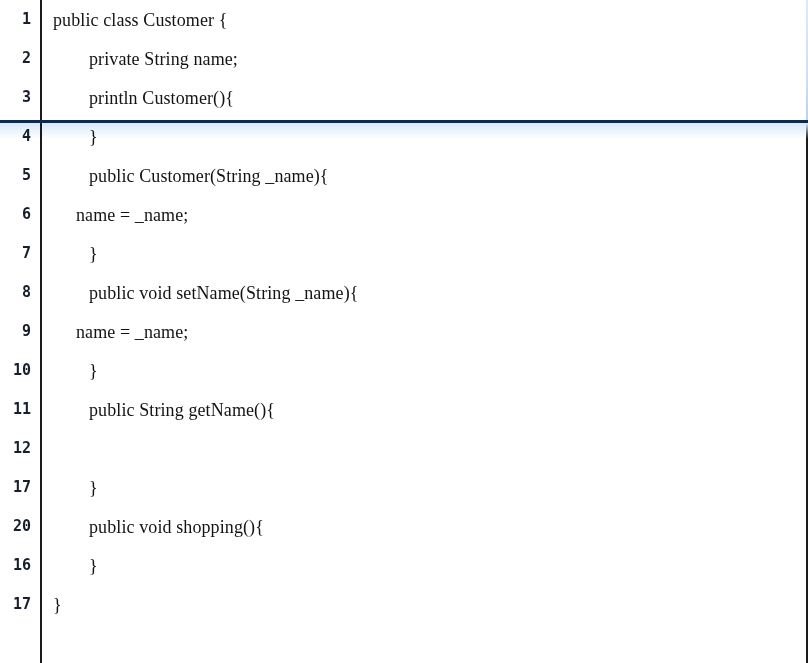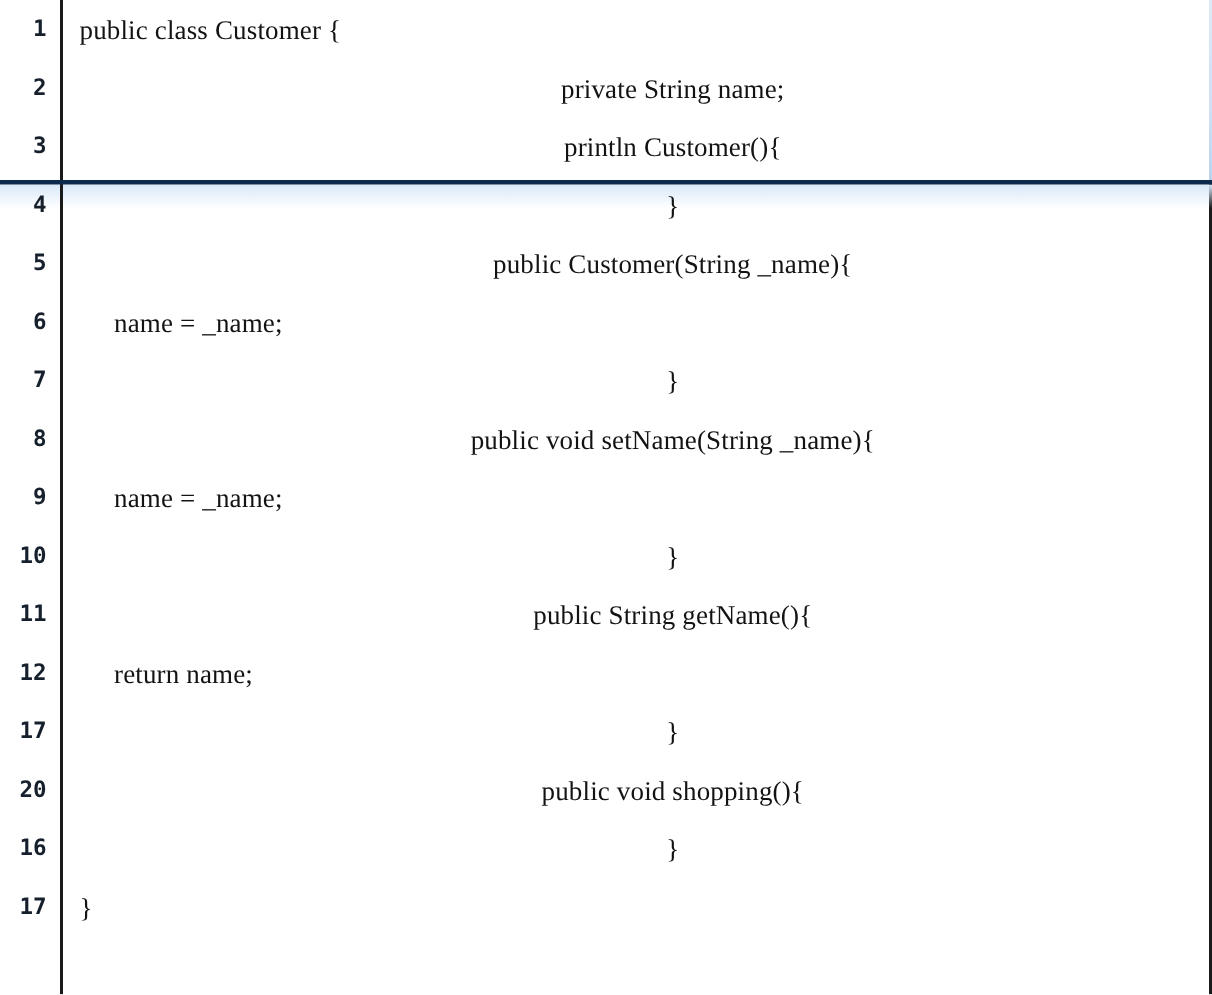--- a/index.html
+++ b/index.html
@@ -102,21 +102,21 @@
     padding-left: 13px;
     font-family: "Liberation Serif", "DejaVu Serif", serif;
     font-size: 18px;
     color: #131313;
     line-height: 1;
     white-space: pre;
     letter-spacing: 0.1px;
   }
 
   .indent-0 { padding-left: 13px; }
-  .indent-1 { padding-left: 49px; text-align: center; }
+  .indent-1 { padding-left: 49px; }
   .indent-2 { padding-left: 36px; }
 </style>
 </head>
 <body>
 
 <div id="code-listing">
 
   <div class="right-rule-top"></div>
   <div class="right-rule"></div>
   <div class="row-divider-glow"></div>
@@ -163,21 +163,20 @@
       <div class="code-row">
         <div class="line-number">10</div>
         <div class="line-code indent-1">}</div>
       </div>
       <div class="code-row">
         <div class="line-number">11</div>
         <div class="line-code indent-1">public String getName(){</div>
       </div>
       <div class="code-row">
         <div class="line-number">12</div>
-        <div class="line-code indent-2">return name;</div>
       </div>
       <div class="code-row">
         <div class="line-number">17</div>
         <div class="line-code indent-1">}</div>
       </div>
       <div class="code-row">
         <div class="line-number">20</div>
         <div class="line-code indent-1">public void shopping(){</div>
       </div>
       <div class="code-row">

